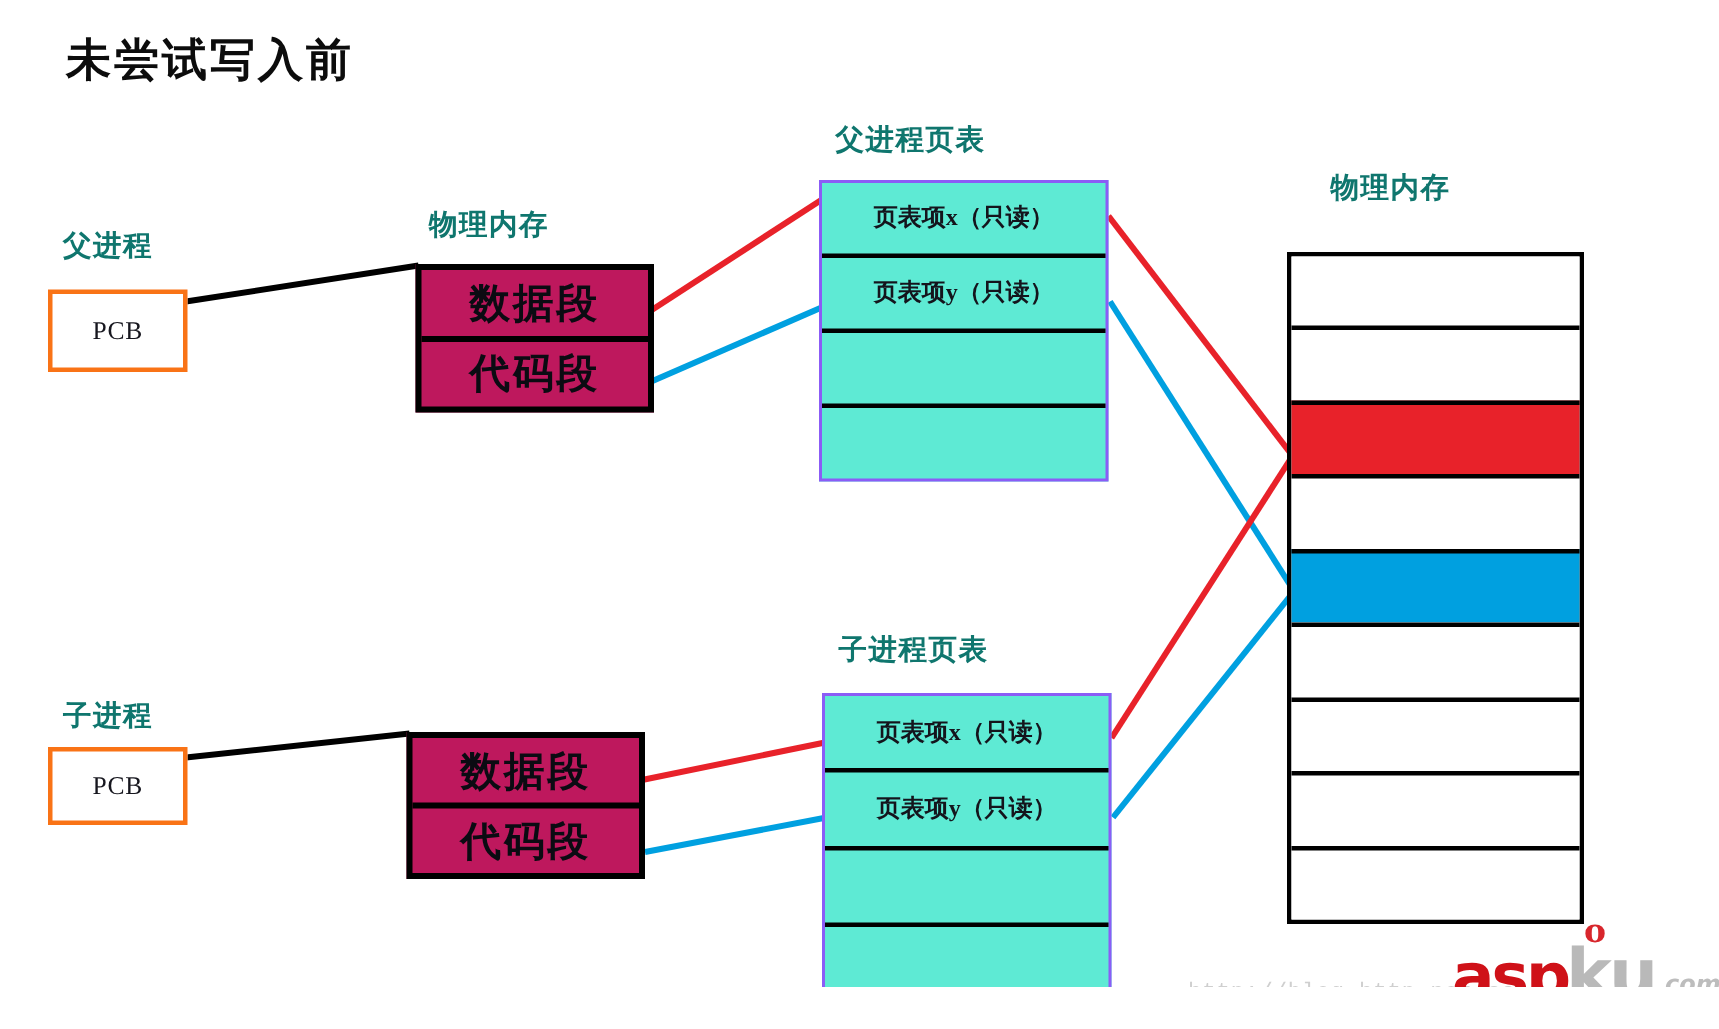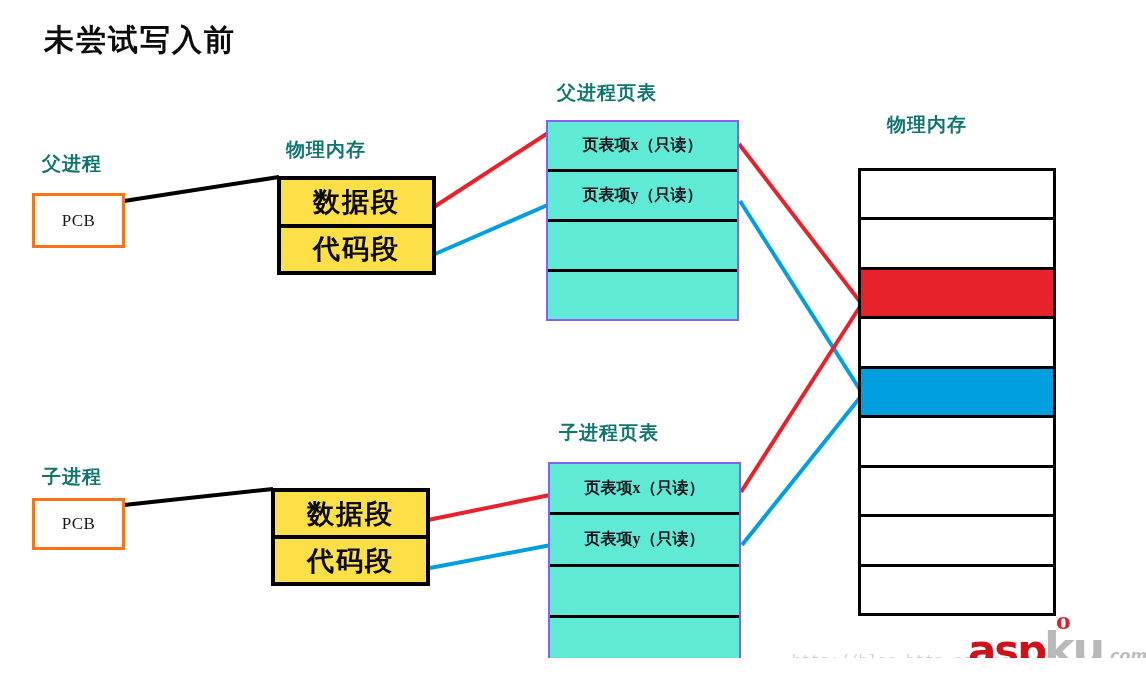--- a/index.html
+++ b/index.html
@@ -58,21 +58,21 @@
     color: #16161e;
     font-family: "Liberation Serif", "DejaVu Serif", serif;
     letter-spacing: 0.5px;
   }
 
   
   .vm {
     position: absolute;
     box-sizing: border-box;
     border: 4px solid #000000;
-    background: #fde047;
+    background: #be185d;
     display: flex;
     flex-direction: column;
   }
   .vm-row {
     flex: 1 1 0;
     display: flex;
     align-items: center;
     justify-content: center;
     box-sizing: border-box;
     font-size: 27px;

